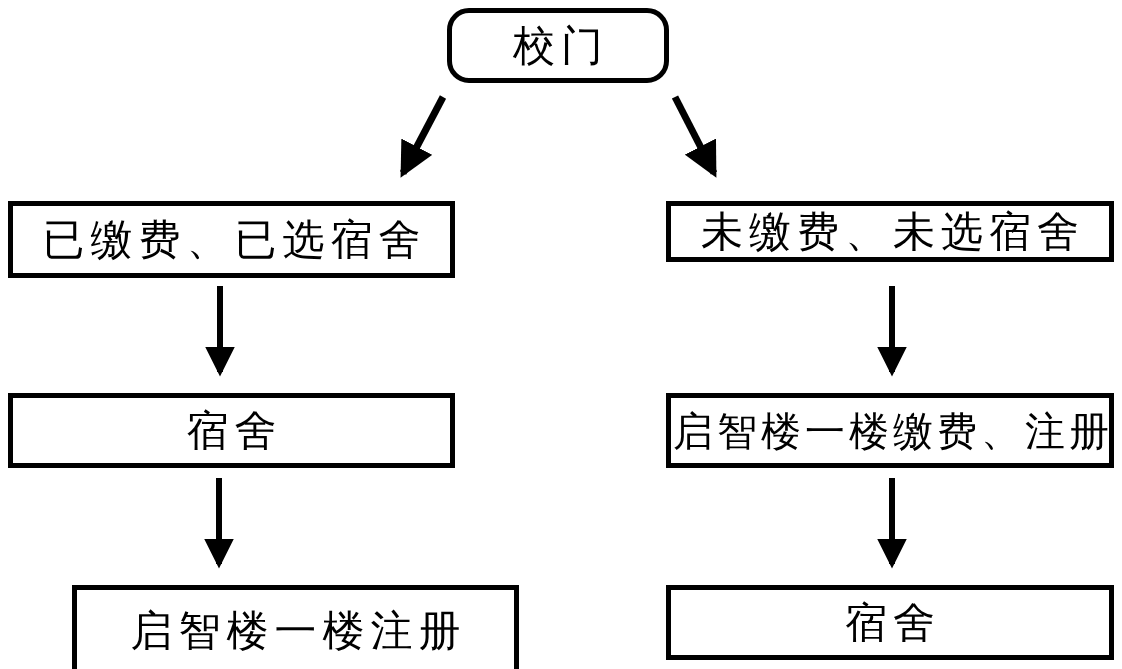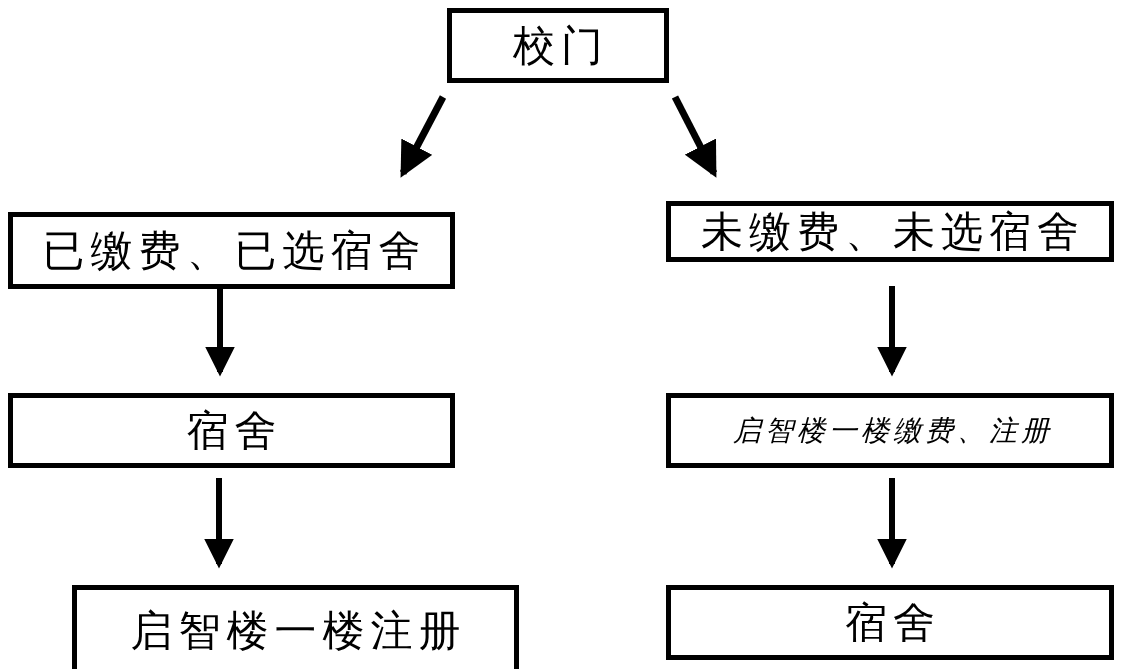--- a/index.html
+++ b/index.html
@@ -23,25 +23,25 @@
     background: #ffffff;
     display: flex;
     align-items: center;
     justify-content: center;
     font-size: 42px;
     letter-spacing: 6px;
     text-indent: 6px;
     white-space: nowrap;
     line-height: 1;
   }
-  .node-gate  { left: 447px; top: 8px;   width: 222px; height: 75px; }
-  .node-l1    { left: 8px;   top: 201px; width: 447px; height: 77px; margin-top: 11px; }
+  .node-gate  { left: 447px; top: 8px;   width: 222px; height: 75px; border-radius: 22px; }
+  .node-l1    { left: 8px;   top: 201px; width: 447px; height: 77px; }
   .node-r1    { left: 666px; top: 201px; width: 448px; height: 61px; }
   .node-l2    { left: 8px;   top: 393px; width: 447px; height: 75px; }
-  .node-r2    { left: 666px; top: 393px; width: 448px; height: 75px; font-size: 28px; letter-spacing: 4px; font-style: italic; }
+  .node-r2    { left: 666px; top: 393px; width: 448px; height: 75px; font-size: 40px; letter-spacing: 4px; }
   .node-l3    { left: 24px;   top: 585px; width: 447px; height: 91px; margin-left: 48px; }
   .node-r3    { left: 666px; top: 585px; width: 448px; height: 75px; }
   .arrows {
     position: absolute;
     left: 0; top: 0;
     width: 1122px;
     height: 669px;
     pointer-events: none;
   }
 </style>

